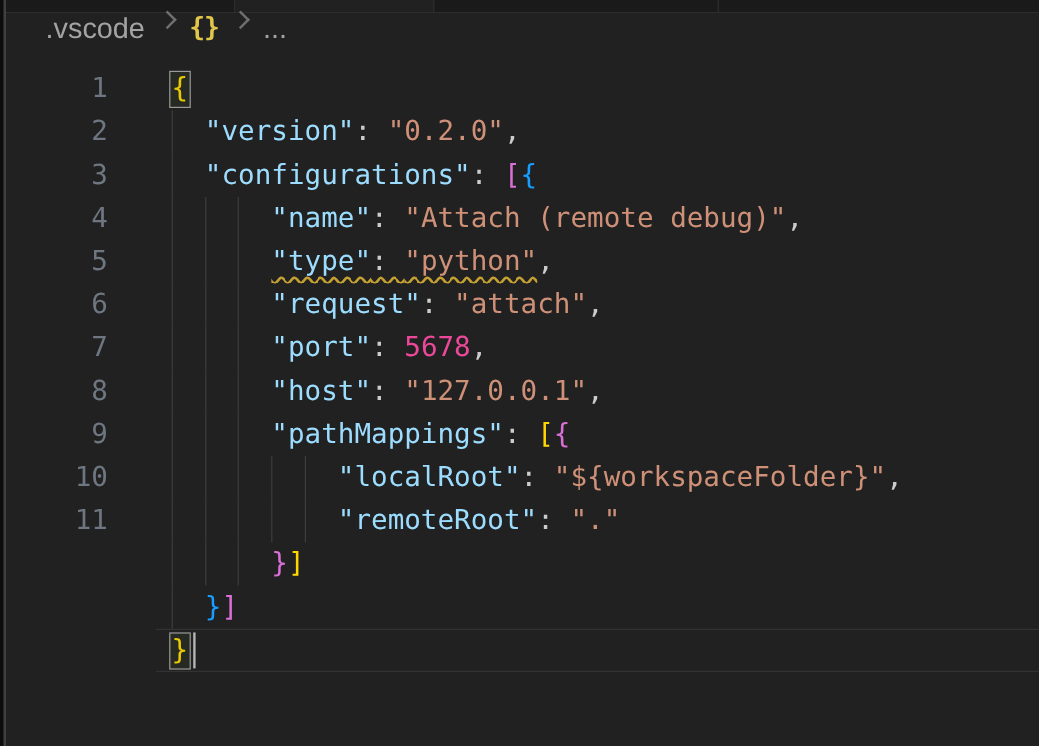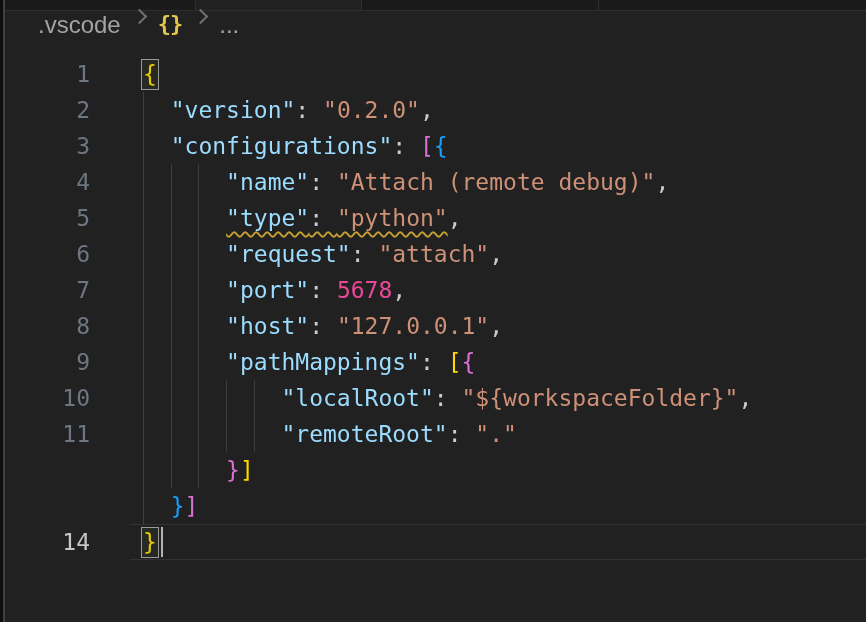--- a/index.html
+++ b/index.html
@@ -152,18 +152,17 @@
         <span class="guide" style="left: 138px;"></span>
         <span class="guide" style="left: 165.692px;"></span>
         <span class="guide" style="left: 193.384px;"></span>
         <span class="code"><span class="c-ws">      </span><span class="c-b2">}</span><span class="c-b1">]</span></span>
       </div>
       <div class="row">
         <span class="guide" style="left: 138px;"></span>
         <span class="code"><span class="c-ws">  </span><span class="c-b3">}</span><span class="c-b2">]</span></span>
       </div>
       <div class="row active-line">
-        <span class="ln ln-active">14</span>
         <span class="code"><span class="c-b1 bbox">}</span></span>
         <span class="cursor"></span>
       </div>
     </div>
 </div>
 
 </body></html>

